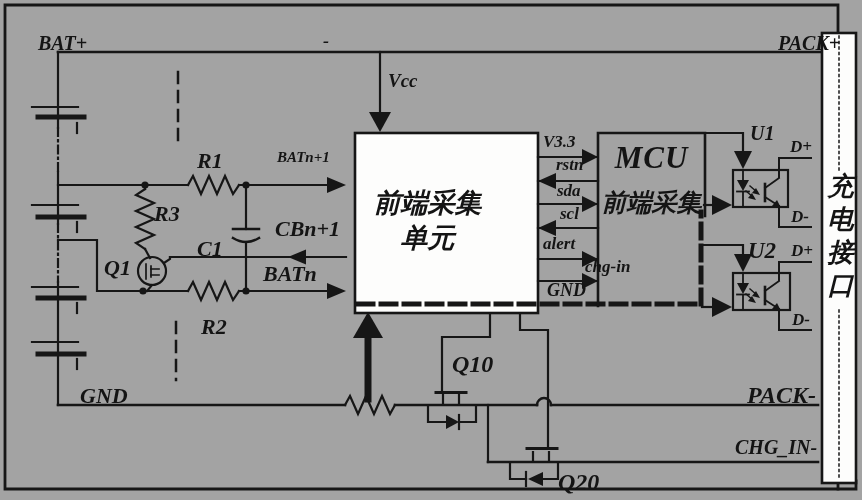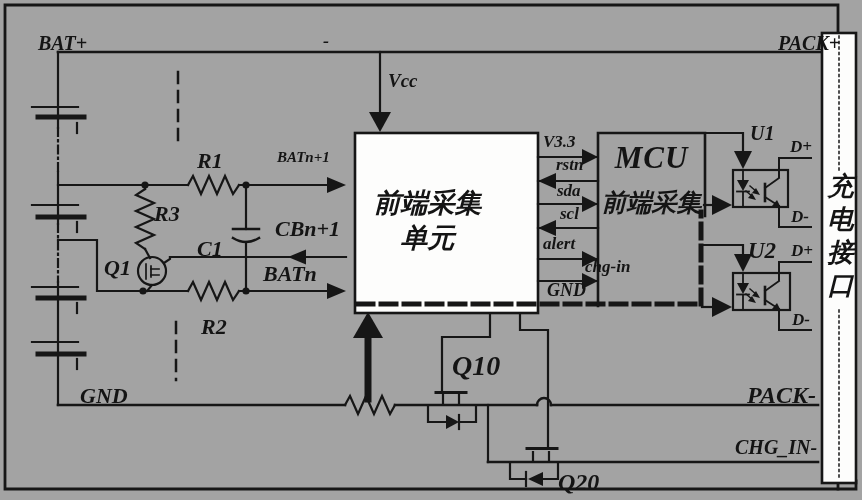--- a/index.html
+++ b/index.html
@@ -260,18 +260,18 @@
 
 <div class="lbl" style="left:750px; top:123px; font-size:20px;">U1</div>
 <div class="lbl" style="left:790px; top:138px; font-size:17px;">D+</div>
 <div class="lbl" style="left:791px; top:208px; font-size:17px;">D-</div>
 <div class="lbl" style="left:748px; top:239px; font-size:23px;">U2</div>
 <div class="lbl" style="left:791px; top:242px; font-size:17px;">D+</div>
 <div class="lbl" style="left:792px; top:311px; font-size:17px;">D-</div>
 
 <div class="lbl ctr" id="charge-port-label" style="left:826px; top:170px; width:29px; font-size:26px;">充电接口</div>
 
-<div class="lbl" style="left:452px; top:352px; font-size:28px;">Q10</div>
+<div class="lbl" style="left:452px; top:352px; font-size:24px;">Q10</div>
 <div class="lbl" style="left:558px; top:423px; font-size:24px;margin-top:47px;">Q20</div>
 <div class="lbl" style="left:747px; top:383px; font-size:24px;">PACK-</div>
 <div class="lbl" style="left:735px; top:437px; font-size:20px;">CHG_IN-</div>
 
 </div>
 
 </body></html>

